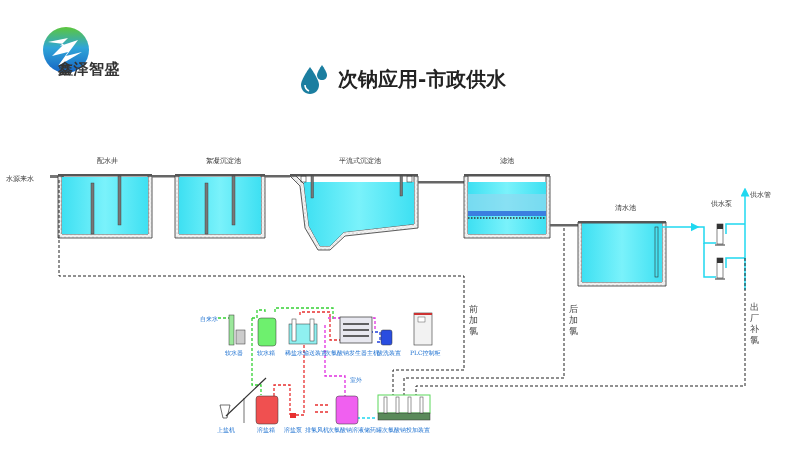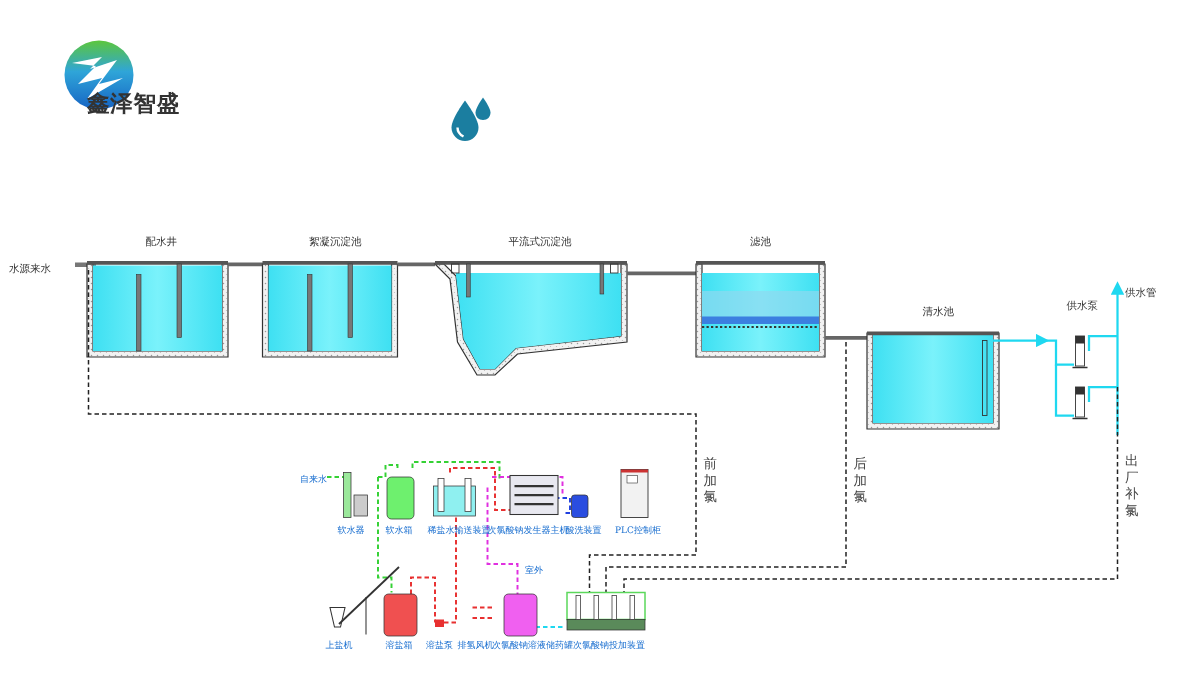--- a/index.html
+++ b/index.html
@@ -28,20 +28,21 @@
   <path d="M10 20 L30 16 L22 24 L40 18 L28 34 L44 30 L20 44 L30 30 L14 34 L26 22 Z" fill="#ffffff"></path>
 </svg>
 <div class="logo-text">鑫泽智盛</div>
 
 <div class="title-wrap">
   <svg width="30" height="32" viewBox="0 0 30 32">
     <path d="M12 4 C12 4 3 16 3 22 C3 27 7 31 12 31 C17 31 21 27 21 22 C21 16 12 4 12 4 Z" fill="#1b7ea0"></path>
     <path d="M24 2 C24 2 19 9 19 12 C19 15 21 17 24 17 C27 17 29 15 29 12 C29 9 24 2 24 2 Z" fill="#1b7ea0"></path>
     <path d="M7 22 C7 25 9 27 11 28" stroke="#fff" stroke-width="1.6" fill="none"></path>
   </svg>
+  <span class="title">次钠应用-市政供水</span>
 </div>
 
 <svg class="diagram" width="800" height="450" viewBox="0 0 800 450">
   <defs>
     <pattern id="sand" width="4" height="4" patternUnits="userSpaceOnUse">
       <rect width="4" height="4" fill="#f2f2f2"></rect>
       <circle cx="1" cy="1" r="0.5" fill="#999"></circle>
       <circle cx="3" cy="3" r="0.4" fill="#bbb"></circle>
     </pattern>
     <linearGradient id="water" x1="0" y1="0" x2="1" y2="0">

